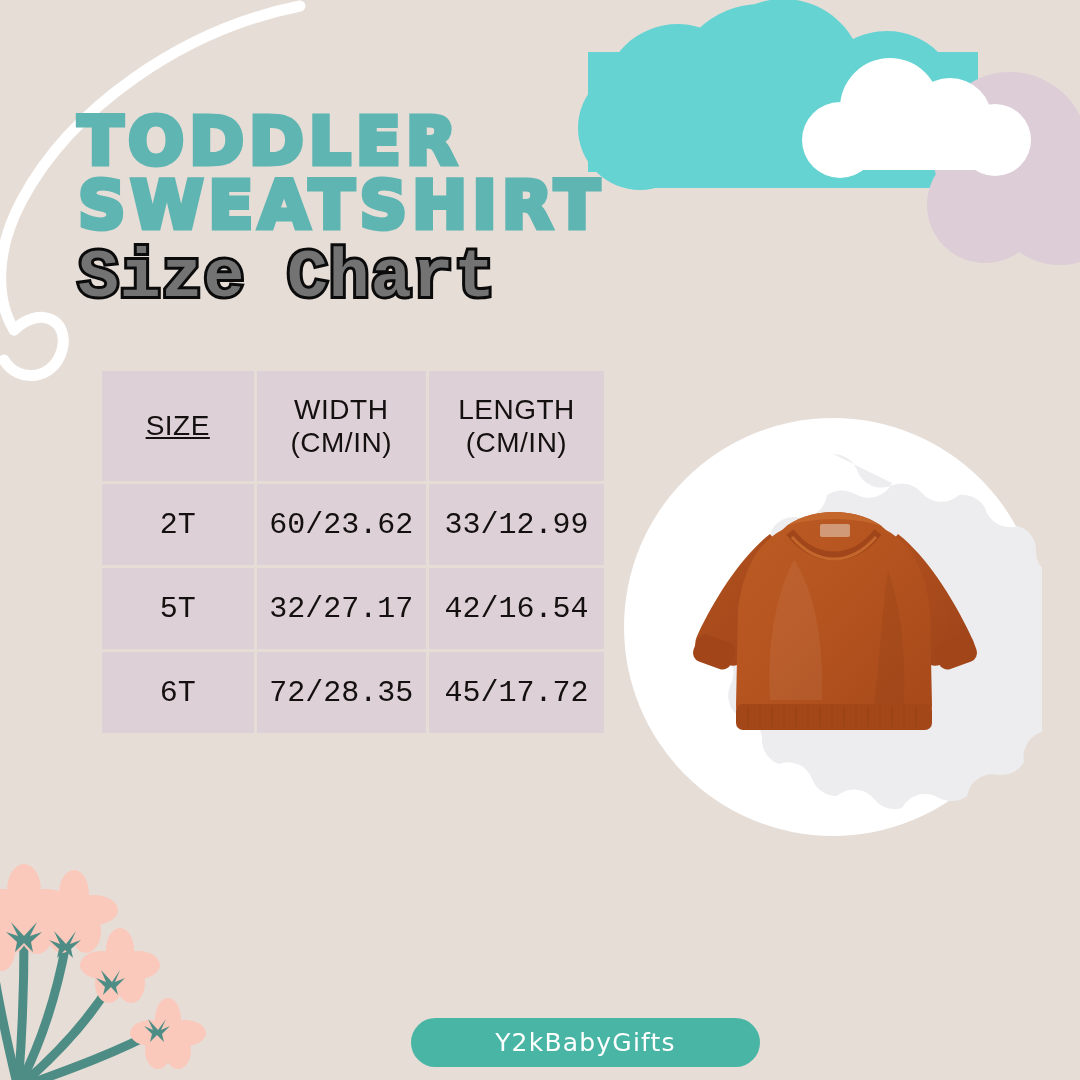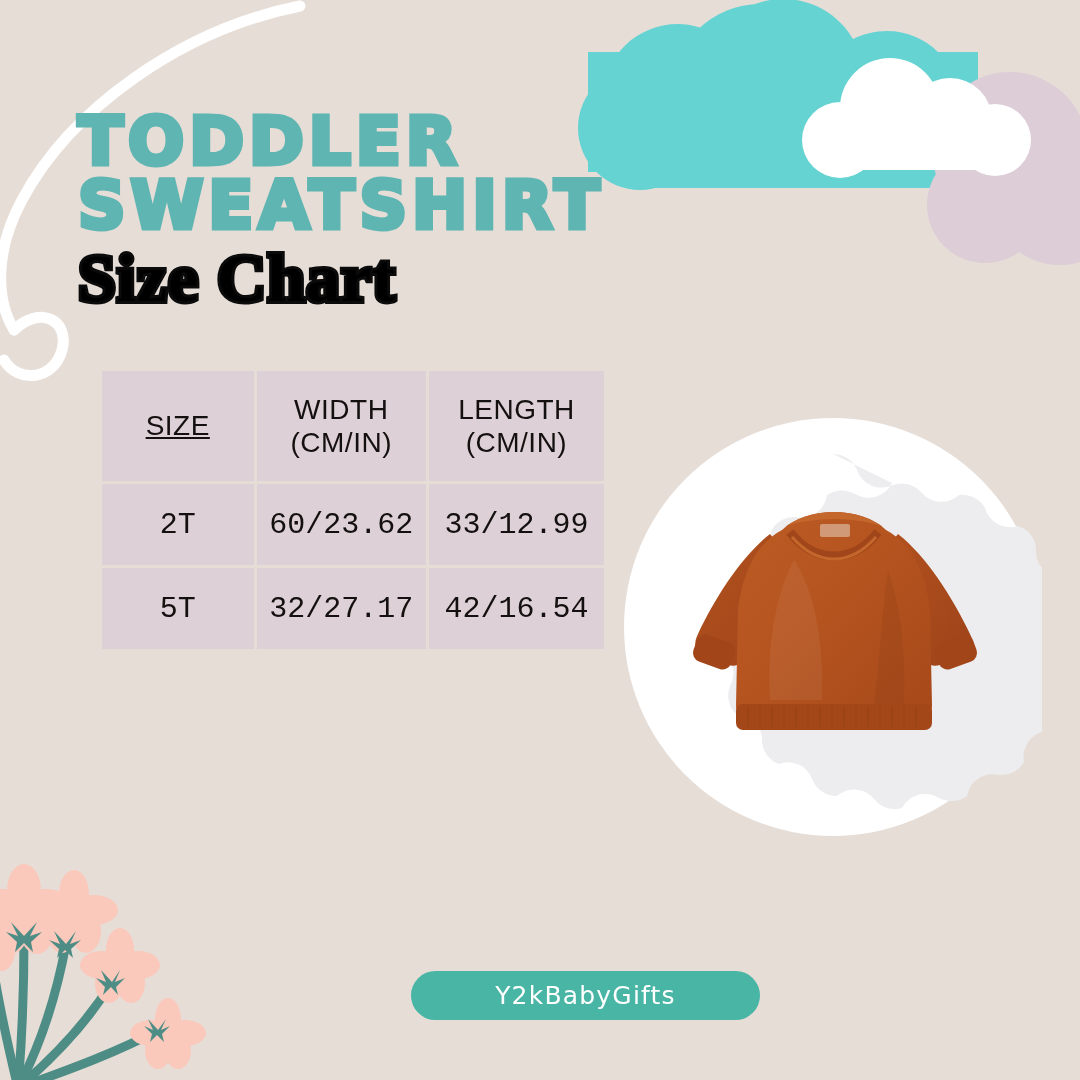--- a/index.html
+++ b/index.html
@@ -45,23 +45,23 @@
     font-weight: bold;
     color: #5FB5B2;
     font-size: 66px;
     line-height: 0.97;
     letter-spacing: 5px;
     margin: 0;
     -webkit-text-stroke: 5px #5FB5B2;
     paint-order: stroke fill;
   }
   .title-line3 {
-    font-family: Liberation Serif, serif;
+    font-family: Liberation Mono, monospace;
     font-weight: bold;
-    color: #000000;
+    color: #737373;
     font-size: 68px;
     line-height: 1.0;
     letter-spacing: 1px;
     margin: 6px 0 0 0;
     -webkit-text-stroke: 6px #0B0B0B;
     paint-order: stroke fill;
   }
 
   
   .size-table {
@@ -120,21 +120,21 @@
     bottom: -10px;
     width: 260px;
     height: 250px;
     pointer-events: none;
   }
 
   
   .brand-badge {
     position: absolute;
     left: 411px;
-    top: 971px;
+    top: 1018px;
     width: 349px;
     height: 49px;
     background: #48B5A5;
     border-radius: 26px;
     display: flex;
     align-items: center;
     justify-content: center;
     color: #FFFFFF;
     font-family: "DejaVu Sans", sans-serif;
     font-size: 25px;
@@ -200,20 +200,25 @@
       <tr>
         <td>2T</td>
         <td>60/23.62</td>
         <td>33/12.99</td>
       </tr>
       <tr>
         <td>5T</td>
         <td>32/27.17</td>
         <td>42/16.54</td>
       </tr>
+      <tr>
+        <td>6T</td>
+        <td>72/28.35</td>
+        <td>45/17.72</td>
+      </tr>
     </tbody>
   </table>
 
   <div class="product-frame">
     <svg width="418" height="418" viewBox="0 0 418 418">
       <circle cx="209" cy="209" r="209" fill="#FFFFFF"></circle>
       <path fill="#EDEDEF" d="
         M209 36
         a26 26 0 0 1 24 16 a26 26 0 0 0 36 15 a26 26 0 0 1 28 7 a26 26 0 0 0 38 3 a26 26 0 0 1 26 13
         a26 26 0 0 0 33 18 a26 26 0 0 1 18 22 a26 26 0 0 0 25 29 a26 26 0 0 1 5 28 a26 26 0 0 0 10 37

